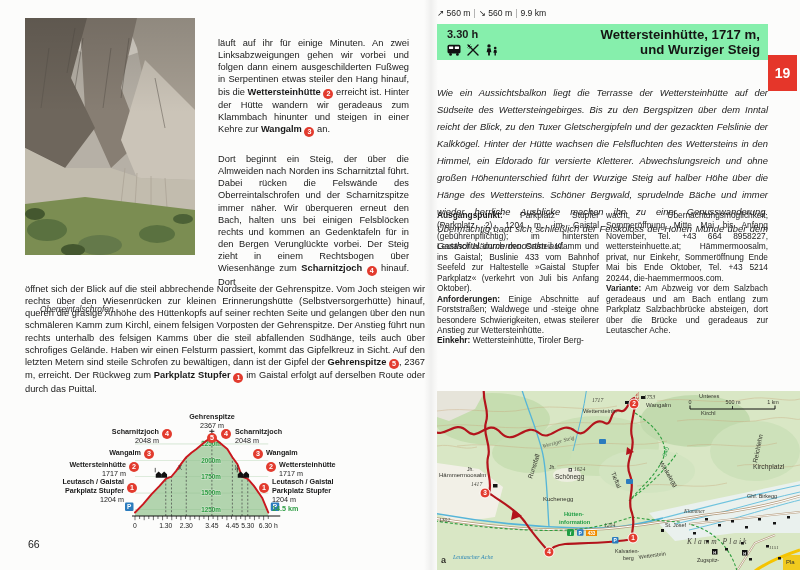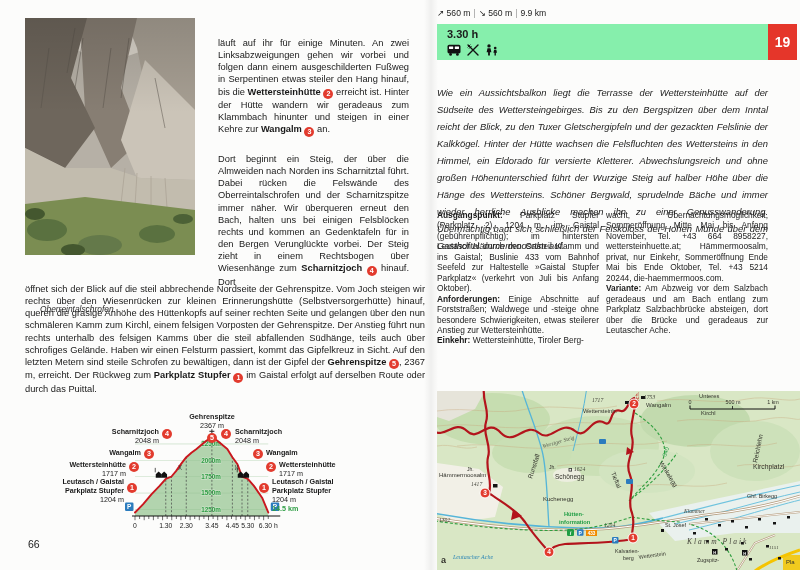--- a/index.html
+++ b/index.html
@@ -21,21 +21,21 @@
   .cnum{display:inline-block;width:10px;height:10px;border-radius:50%;background:#e23b2e;color:#fff;
         font-size:7.2px;font-weight:bold;text-align:center;line-height:10.2px;vertical-align:-1.5px;
         font-style:normal;}
   
   .stats{font-size:8.6px;color:#222;}
   .stats .sep{color:#999;padding:0 3px;}
   .graybar{background:#86efac;}
   .duration{font-weight:bold;font-size:11px;}
   .route-title{font-weight:bold;font-size:13.2px;line-height:15.2px;text-align:right;color:#151513;}
   .numbox{background:#e5362a;color:#fff;font-weight:bold;font-size:14px;
-          display:flex;align-items:center;justify-content:center;}
+          display:flex;align-items:center;justify-content:center;margin-top:31px;}
   .hicons{display:flex;gap:6px;align-items:center;}
   
   .profile{font-size:7.2px;}
   .pl{position:absolute;line-height:8.9px;color:#1b1b1b;}
   .pl .nm{font-weight:bold;}
   .pl.r{text-align:left;}
   .pl.l{text-align:right;}
   .pl.c{text-align:center;}
   .km{color:#2f9e45;font-weight:bold;}
   .cnum.onchart{position:absolute;vertical-align:0;}
@@ -235,20 +235,24 @@
         <path d="M1,1 L11,11 M11,1 L1,11" stroke="#111" stroke-width="1.4" stroke-linecap="round"></path>
         <path d="M0.6,3.4 L3.4,0.6 M2,4.6 L4.6,2" stroke="#111" stroke-width="0.9"></path>
       </svg>
       <svg width="13" height="12" viewBox="0 0 13 12">
         <circle cx="4" cy="1.9" r="1.7" fill="#111"></circle>
         <path d="M2.5,4.2 L5.5,4.2 L6.4,8.2 L4.9,8.2 L4.9,11.6 L3.1,11.6 L3.1,8.2 L1.6,8.2 Z" fill="#111"></path>
         <circle cx="10.2" cy="4" r="1.3" fill="#111"></circle>
         <path d="M9.1,5.8 L11.3,5.8 L12,8.8 L10.9,8.8 L10.9,11.6 L9.5,11.6 L9.5,8.8 L8.4,8.8 Z" fill="#111"></path>
       </svg>
     </div>
+    <div class="abs route-title" style="right:8px;top:3px;width:250px">
+      <span>Wettersteinhütte, 1717 m,</span><br>
+      <span>und Wurziger Steig</span>
+    </div>
   </div>
   <div class="abs numbox" style="left:768px;top:24px;width:29px;height:36px">19</div>
 
   <div class="abs itext" style="left:437px;top:84px;width:331px">Wie ein Aussichtsbalkon liegt die Terrasse der Wettersteinhütte auf der Südseite des Wettersteingebirges. Bis zu den Bergspitzen über dem Inntal reicht der Blick, zu den Tuxer Gletschergipfeln und der gezackten Felslinie der Kalkkögel. Hinter der Hütte wachsen die Felsfluchten des Wettersteins in den Himmel, ein Eldorado für versierte Kletterer. Abwechslungsreich und ohne großen Höhenunterschied führt der Wurzige Steig auf halber Höhe über die Hänge des Wettersteins. Schöner Bergwald, sprudelnde Bäche und immer wieder herrliche Ausblicke machen ihn zu einer Genusswanderung. Übermächtig baut sich schließlich der Felskoloss der Hohen Munde über dem Gasthof Hämmermoosalm auf.</div>
 
   <div class="abs infocol" style="left:437px;top:210px;width:162px"><b>Ausgangspunkt:</b> Parkplatz Stupfer (Parkplatz 2), 1204 m, im Gaistal (gebührenpflichtig); im hintersten Leutaschtal durch den Ortsteil Klamm und ins Gaistal; Buslinie 433 vom Bahnhof Seefeld zur Haltestelle »Gaistal Stupfer Parkplatz« (verkehrt von Juli bis Anfang Oktober).
 <b>Anforderungen:</b> Einige Abschnitte auf Forststraßen; Waldwege und -steige ohne besondere Schwierigkeiten, etwas steilerer Anstieg zur Wettersteinhütte.
 <b>Einkehr:</b> Wettersteinhütte, Tiroler Berg-</div>
   <div class="abs infocol" style="left:606px;top:210px;width:162px">wacht, Übernachtungsmöglichkeit, Sommeröffnung Mitte Mai bis Anfang November, Tel. +43 664 8958227, wettersteinhuette.at; Hämmermoosalm, privat, nur Einkehr, Sommeröffnung Ende Mai bis Ende Oktober, Tel. +43 5214 20244, die-haemmermoos.com.
 <b>Variante:</b> Am Abzweig vor dem Salzbach geradeaus und am Bach entlang zum Parkplatz Salzbachbrücke absteigen, dort über die Brücke und geradeaus zur Leutascher Ache.</div>

